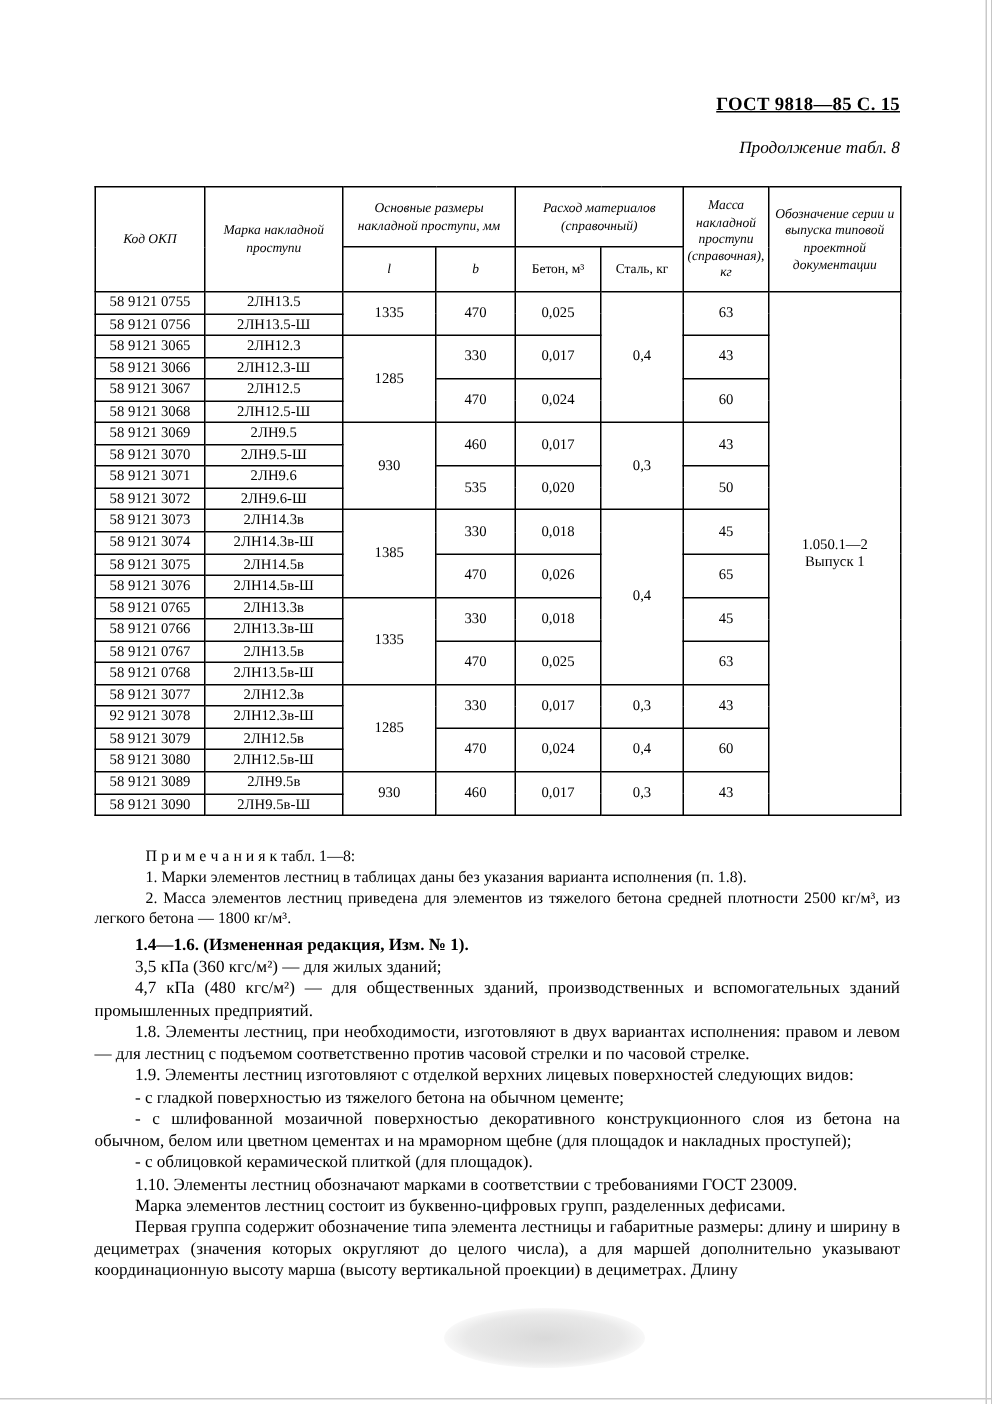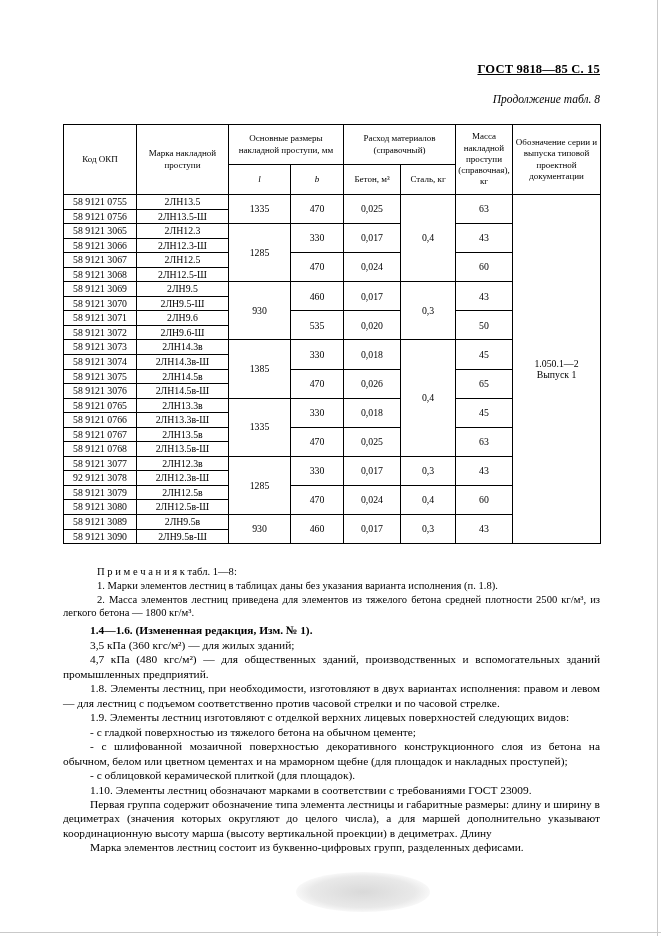--- a/index.html
+++ b/index.html
@@ -19,21 +19,21 @@
 
   table.main {
     border-collapse:collapse; table-layout:fixed; width:537px;
     font-size:9.8px;
   }
   table.main th, table.main td {
     border:1px solid #000; text-align:center; vertical-align:middle;
     padding:1px 2px; line-height:1.18;
   }
   table.main thead th { font-weight:normal; font-size:9px; line-height:1.25; }
-  thead tr.group-row th { height:40px; }
+  thead tr.group-row th { height:40px;font-style:italic; }
   thead tr.sub-row th { height:30px; }
   th.italic-letter { font-style:italic; font-size:10px; }
   tbody td { height:13.5px; padding:0 3px; }
   td.col-code { text-align:left; padding-left:4px; white-space:nowrap; }
   td.col-mark { text-align:left; padding-left:4px; white-space:nowrap; }
   td.series-cell { white-space:pre-line; font-size:9.8px; line-height:1.35; }
 
   .notes { margin-top:21px; font-size:10.6px; line-height:1.3; text-align:justify; }
   .notes p { text-indent:34px; }
   .paras { margin-top:3px; font-size:11.4px; line-height:1.27; text-align:justify;font-family:Liberation Serif, serif; }
@@ -244,22 +244,22 @@
     <div class="paras">
         <p class="bold">1.4—1.6. (Измененная редакция, Изм. № 1).</p>
         <p>3,5 кПа (360 кгс/м²) — для жилых зданий;</p>
         <p>4,7 кПа (480 кгс/м²) — для общественных зданий, производственных и вспомогательных зданий промышленных предприятий.</p>
         <p>1.8. Элементы лестниц, при необходимости, изготовляют в двух вариантах исполнения: правом и левом — для лестниц с подъемом соответственно против часовой стрелки и по часовой стрелке.</p>
         <p>1.9. Элементы лестниц изготовляют с отделкой верхних лицевых поверхностей следующих видов:</p>
         <p>- с гладкой поверхностью из тяжелого бетона на обычном цементе;</p>
         <p>- с шлифованной мозаичной поверхностью декоративного конструкционного слоя из бетона на обычном, белом или цветном цементах и на мраморном щебне (для площадок и накладных проступей);</p>
         <p>- с облицовкой керамической плиткой (для площадок).</p>
         <p>1.10. Элементы лестниц обозначают марками в соответствии с требованиями ГОСТ 23009.</p>
+        <p>Марка элементов лестниц состоит из буквенно-цифровых групп, разделенных дефисами.</p>
         <p>Первая группа содержит обозначение типа элемента лестницы и габаритные размеры: длину и ширину в дециметрах (значения которых округляют до целого числа), а для маршей дополнительно указывают координационную высоту марша (высоту вертикальной проекции) в дециметрах. Длину</p>
-        <p>Марка элементов лестниц состоит из буквенно-цифровых групп, разделенных дефисами.</p>
       </div>
 
   </div>
 
   <div class="watermark"></div>
   <div class="scan-edge-right"></div>
   <div class="scan-edge-bottom"></div>
 </div>
 
 </body></html>

